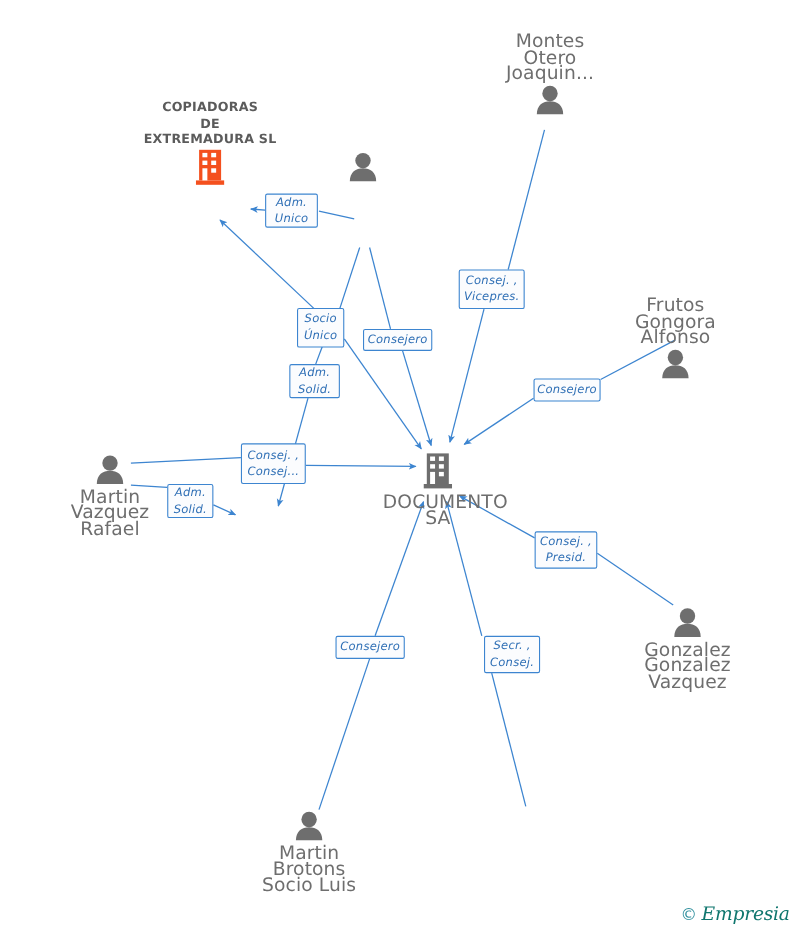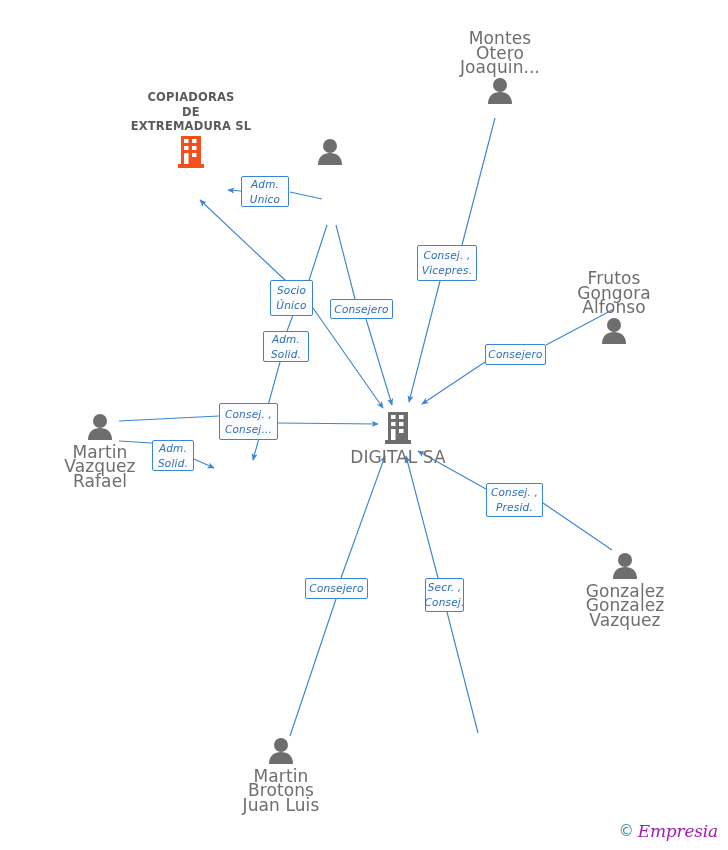--- a/index.html
+++ b/index.html
@@ -77,21 +77,21 @@
     display: flex;
     align-items: center;
     gap: 4px;
   }
   #watermark .copy {
     color: #2f8f9d;
     font-size: 15px;
     line-height: 1;
   }
   #watermark .brand {
-    color: #a21caf;
+    color: #0f766e;
     font-size: 17px;
     font-style: italic;
     font-family: "DejaVu Serif", "Liberation Serif", serif;
     line-height: 1;
     letter-spacing: -0.2px;
   }
 </style>
 </head>
 <body>
 
@@ -170,21 +170,21 @@
         <g fill="#ffffff">
           <rect x="6" y="3" width="4.5" height="4"></rect>
           <rect x="14" y="3" width="4.5" height="4"></rect>
           <rect x="6" y="10" width="4.5" height="4"></rect>
           <rect x="14" y="10" width="4.5" height="4"></rect>
           <rect x="14" y="17" width="4.5" height="4"></rect>
           <rect x="6" y="17" width="4.5" height="11"></rect>
         </g>
       </svg>
     </span>
-    <span class="caption below">DIGITAL SA</span>
+    <span class="caption below">DOCUMENTO SA</span>
   </div>
 
 
   <div class="node" style="left:280px; top:138px; width:100px;">
     <span class="glyph">
       <svg width="28" height="27" viewBox="0 0 28 27" aria-hidden="true">
         <circle cx="14" cy="8" r="7" fill="#6e6e6e"></circle>
         <path d="M2,27 C2,18.5 7.5,15 14,15 C20.5,15 26,18.5 26,27 Z" fill="#6e6e6e"></path>
       </svg>
     </span>
@@ -239,21 +239,21 @@
 
   <div class="node" style="left:231px; top:737px; width:100px;">
     <span class="glyph">
       <svg width="28" height="27" viewBox="0 0 28 27" aria-hidden="true">
         <circle cx="14" cy="8" r="7" fill="#6e6e6e"></circle>
         <path d="M2,27 C2,18.5 7.5,15 14,15 C20.5,15 26,18.5 26,27 Z" fill="#6e6e6e"></path>
       </svg>
     </span>
     <span class="caption below">Martin
 Brotons
-Juan Luis</span>
+Socio Luis</span>
   </div>
 
 
   <div class="chip" style="left:241px; top:176px; width:48px; height:31px;">
     <span>Adm.
 Unico</span>
   </div>
 
   <div class="chip" style="left:270px; top:280px; width:43px; height:36px;">
     <span>Socio
@@ -290,21 +290,21 @@
 
   <div class="chip" style="left:486px; top:483px; width:57px; height:34px;">
     <span>Consej. ,
 Presid.</span>
   </div>
 
   <div class="chip" style="left:305px; top:578px; width:63px; height:21px;">
     <span>Consejero</span>
   </div>
 
-  <div class="chip" style="left:425px; top:578px; width:39px; height:34px;">
+  <div class="chip" style="left:440px; top:578px; width:51px; height:34px;">
     <span>Secr. ,
 Consej.</span>
   </div>
 
   <div id="watermark">
     <span class="copy">©</span>
     <span class="brand">Empresia</span>
   </div>
 
 </div>

